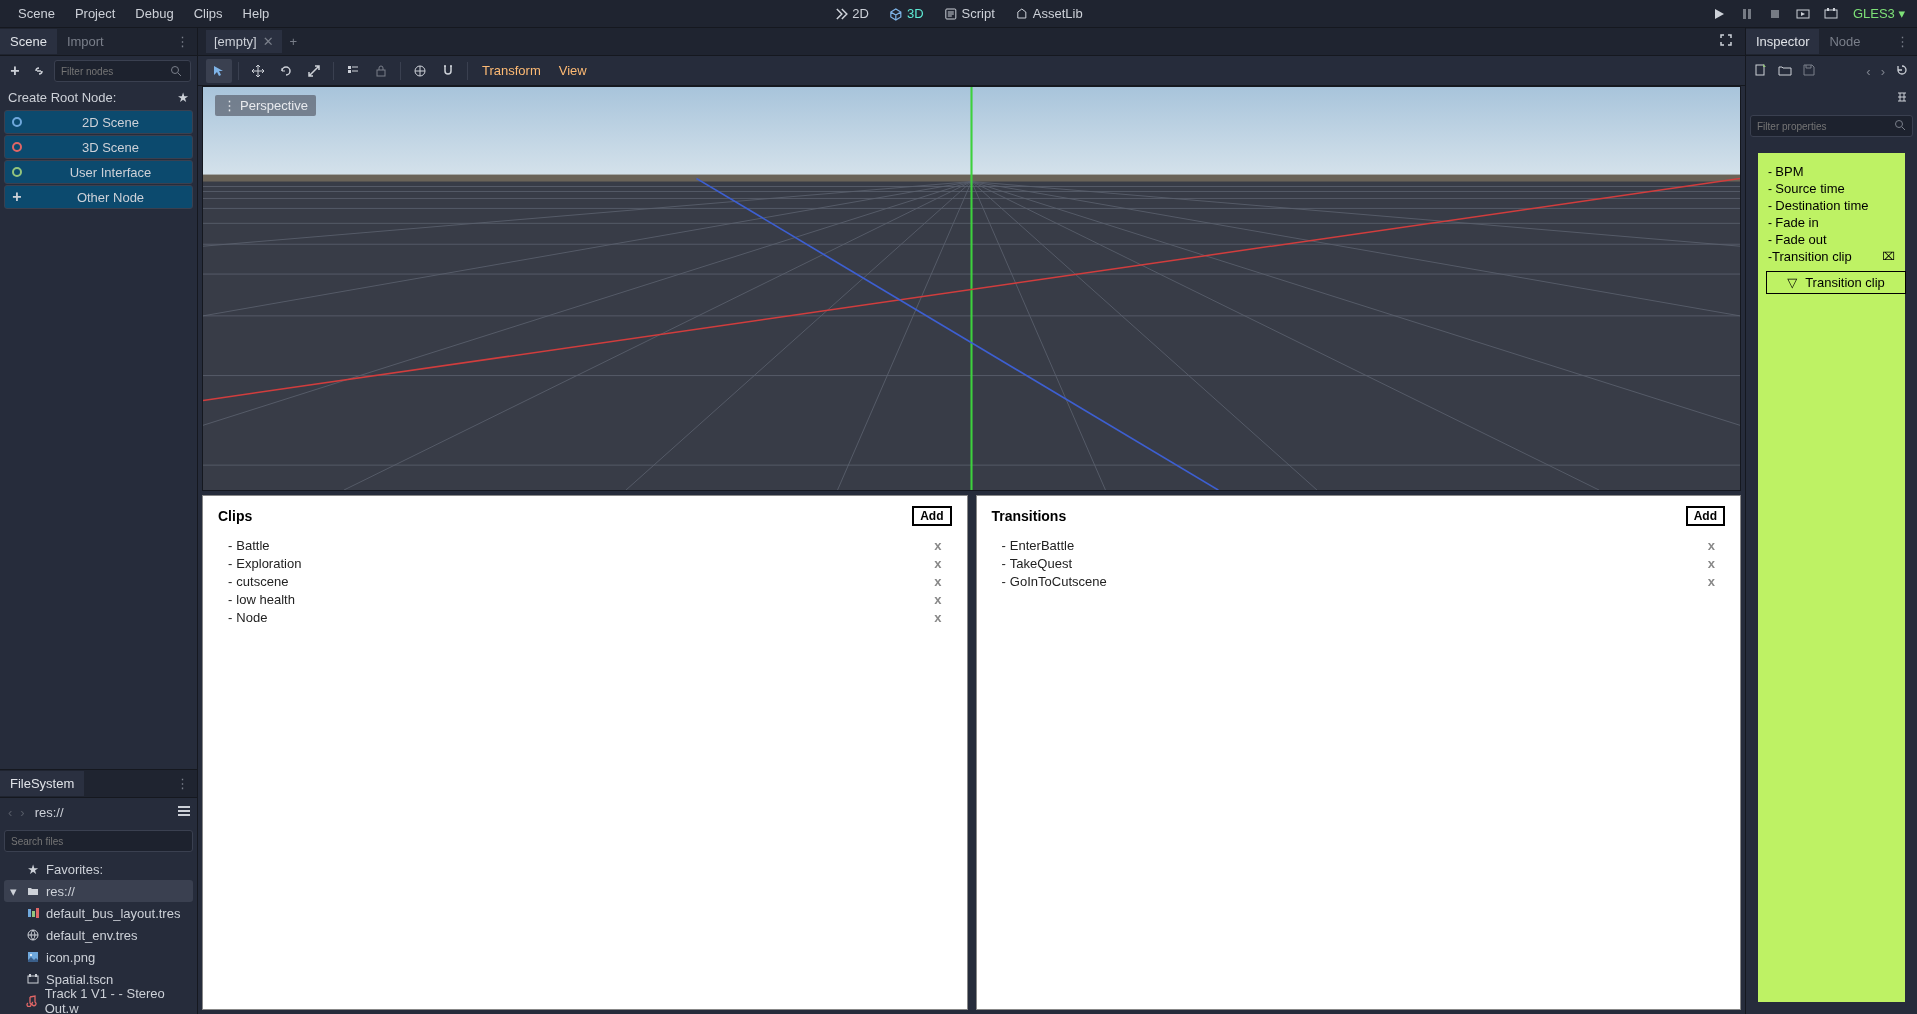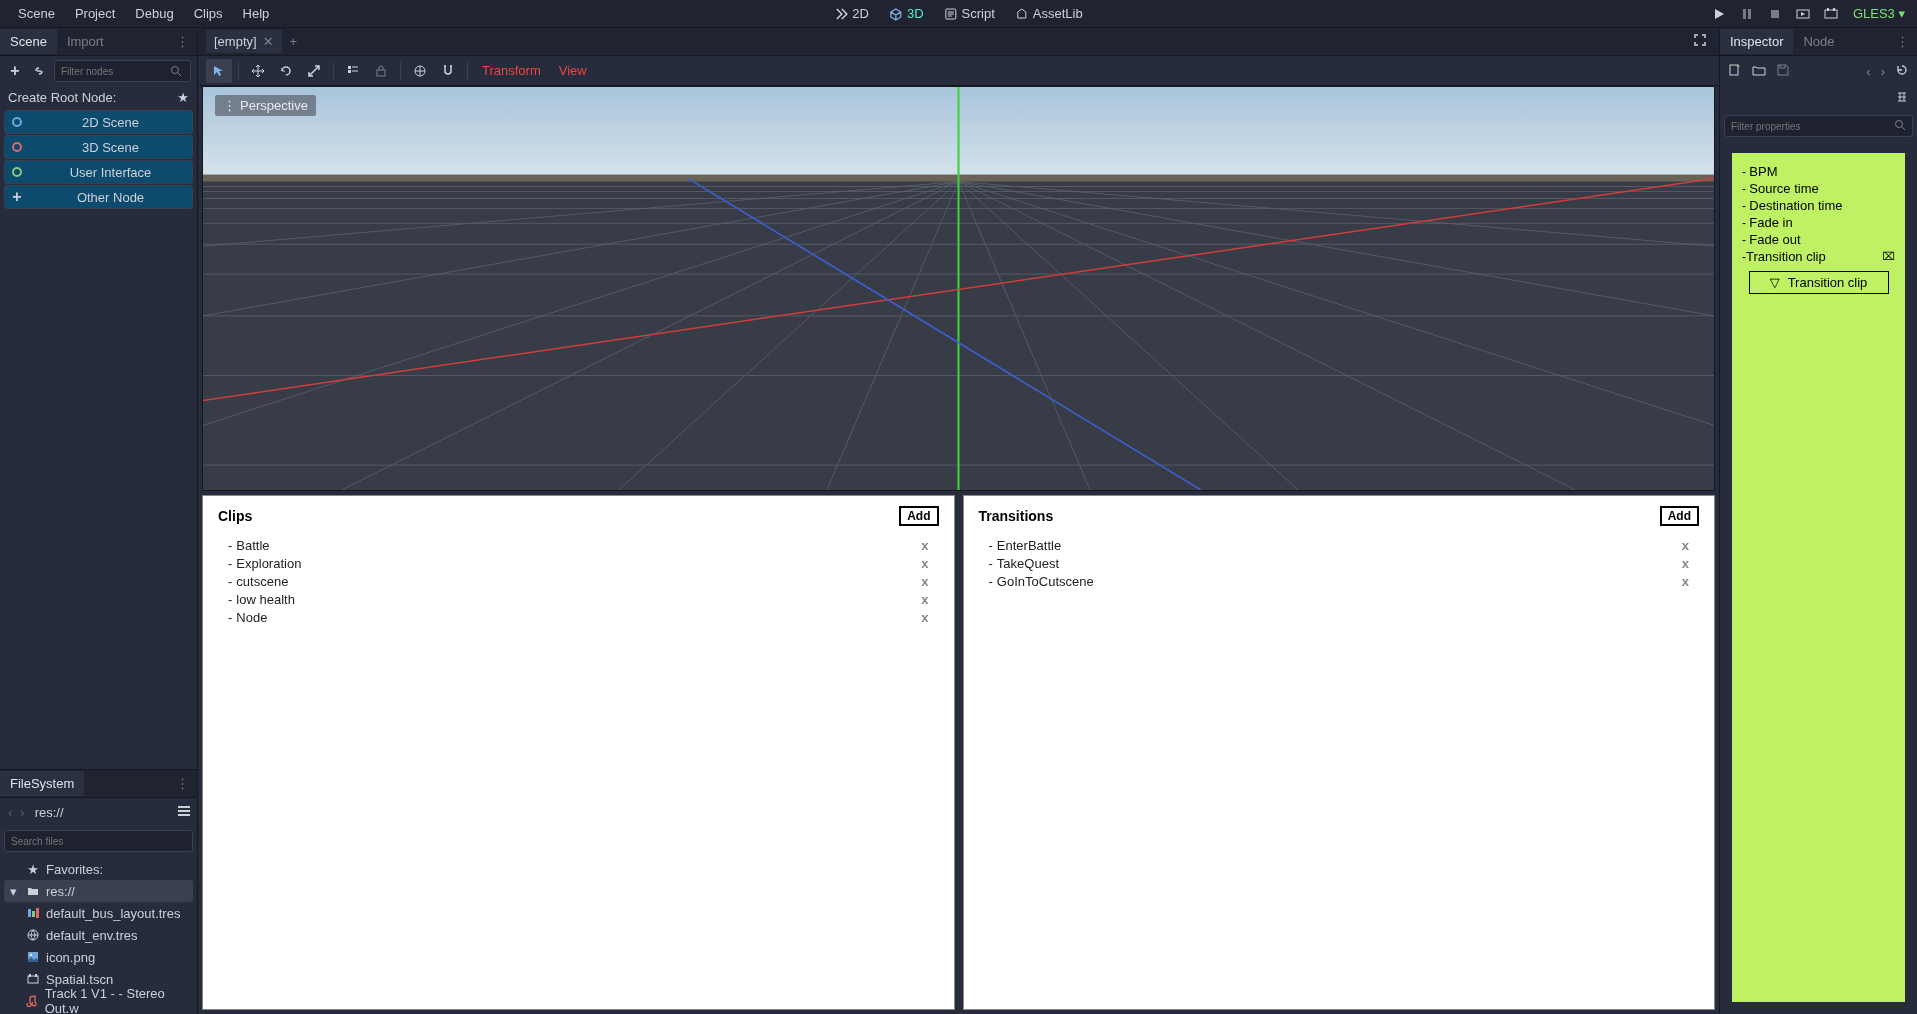--- a/index.html
+++ b/index.html
@@ -61,38 +61,38 @@
 .scene-tabs { display: flex; align-items: center; height: 28px; background: #1f2430; border-bottom: 1px solid #15181f; padding: 0 8px;}
 .scene-tab { display: flex; align-items: center; gap: 6px; padding: 4px 8px; background: #2a3040; color: #cdd1d8; cursor: pointer;}
 .scene-tab .close { color: #7a7f8a; cursor: pointer;}
 .scene-tabs .add-tab { padding: 4px 8px; color: #7a7f8a; cursor: pointer;}
 .scene-tabs .expand { margin-left: auto; color: #cdd1d8; cursor: pointer; padding: 0 4px;}
 
 .viewport-toolbar { display: flex; align-items: center; height: 30px; background: #262c3b; border-bottom: 1px solid #15181f; padding: 0 8px; gap: 2px;}
 .viewport-toolbar .tool-btn { width: 26px; height: 24px; display: flex; align-items: center; justify-content: center; cursor: pointer; color: #cdd1d8; border-radius: 2px;}
 .viewport-toolbar .tool-btn.active { background: #3a4050;}
 .viewport-toolbar .divider { width: 1px; height: 18px; background: #3a4050; margin: 0 4px;}
-.viewport-toolbar .text-btn { padding: 4px 8px; cursor: pointer; color: #ef4444;}
+.viewport-toolbar .text-btn { padding: 4px 8px; cursor: pointer; color: #fdba74;}
 
 .viewport { flex: 0 0 405px; position: relative; background: #383c47; overflow: hidden; border: 1px solid #15181f; margin: 0 4px;}
 .viewport svg { width: 100%; height: 100%;}
 .persp-btn { position: absolute; top: 8px; left: 12px; background: rgba(90,95,108,0.7); padding: 3px 8px; color: #e8eaee; cursor: pointer; font-size: 12px; display: flex; align-items: center; gap: 4px; border-radius: 2px;}
 
 .bottom-panels { flex: 1; display: flex; gap: 8px; padding: 4px; background: #262c3b;}
 .bottom-panel { flex: 1; background: #ffffff; color: #000; border: 1px solid #888; display: flex; flex-direction: column; padding: 10px 15px;}
 .bottom-panel-header { display: flex; align-items: center; margin-bottom: 10px;}
 .bottom-panel-header .title { font-weight: bold; font-size: 14px; color: #000;}
 .bottom-panel-header .add-btn { margin-left: auto; border: 2px solid #000; padding: 1px 6px; font-weight: bold; font-size: 12px; cursor: pointer; color: #000;}
 .bottom-list { padding: 0 10px;}
 .bottom-item { display: flex; align-items: center; height: 18px; color: #222; font-size: 12px;}
 .bottom-item .dash { margin-right: 4px;}
 .bottom-item .x { margin-left: auto; color: #888; cursor: pointer; font-weight: bold;}
 
 
-.right-col { width: 198px; display: flex; flex-direction: column; background: #262c3b; border-left: 1px solid #15181f;}
+.right-col { width: 172px; display: flex; flex-direction: column; background: #262c3b; border-left: 1px solid #15181f;}
 .insp-toolbar { display: flex; align-items: center; height: 30px; padding: 0 8px; gap: 10px; background: #262c3b;}
 .insp-toolbar .icon-btn { color: #cdd1d8; cursor: pointer;}
 .insp-toolbar .spacer { flex: 1;}
 .insp-toolbar2 { display: flex; justify-content: flex-end; padding: 4px 8px; gap: 6px;}
 .insp-toolbar2 .icon-btn { color: #cdd1d8; cursor: pointer;}
 .filter-row { padding: 4px;}
 .insp-content { flex: 1; background: #bef264; color: #000; margin: 12px; padding: 10px 8px;}
 .prop-item { font-size: 12px; color: #000; padding: 1px 2px;}
 .prop-row { display: flex; align-items: center;}
 .prop-row .del { margin-left: auto; cursor: pointer; font-size: 11px;}

